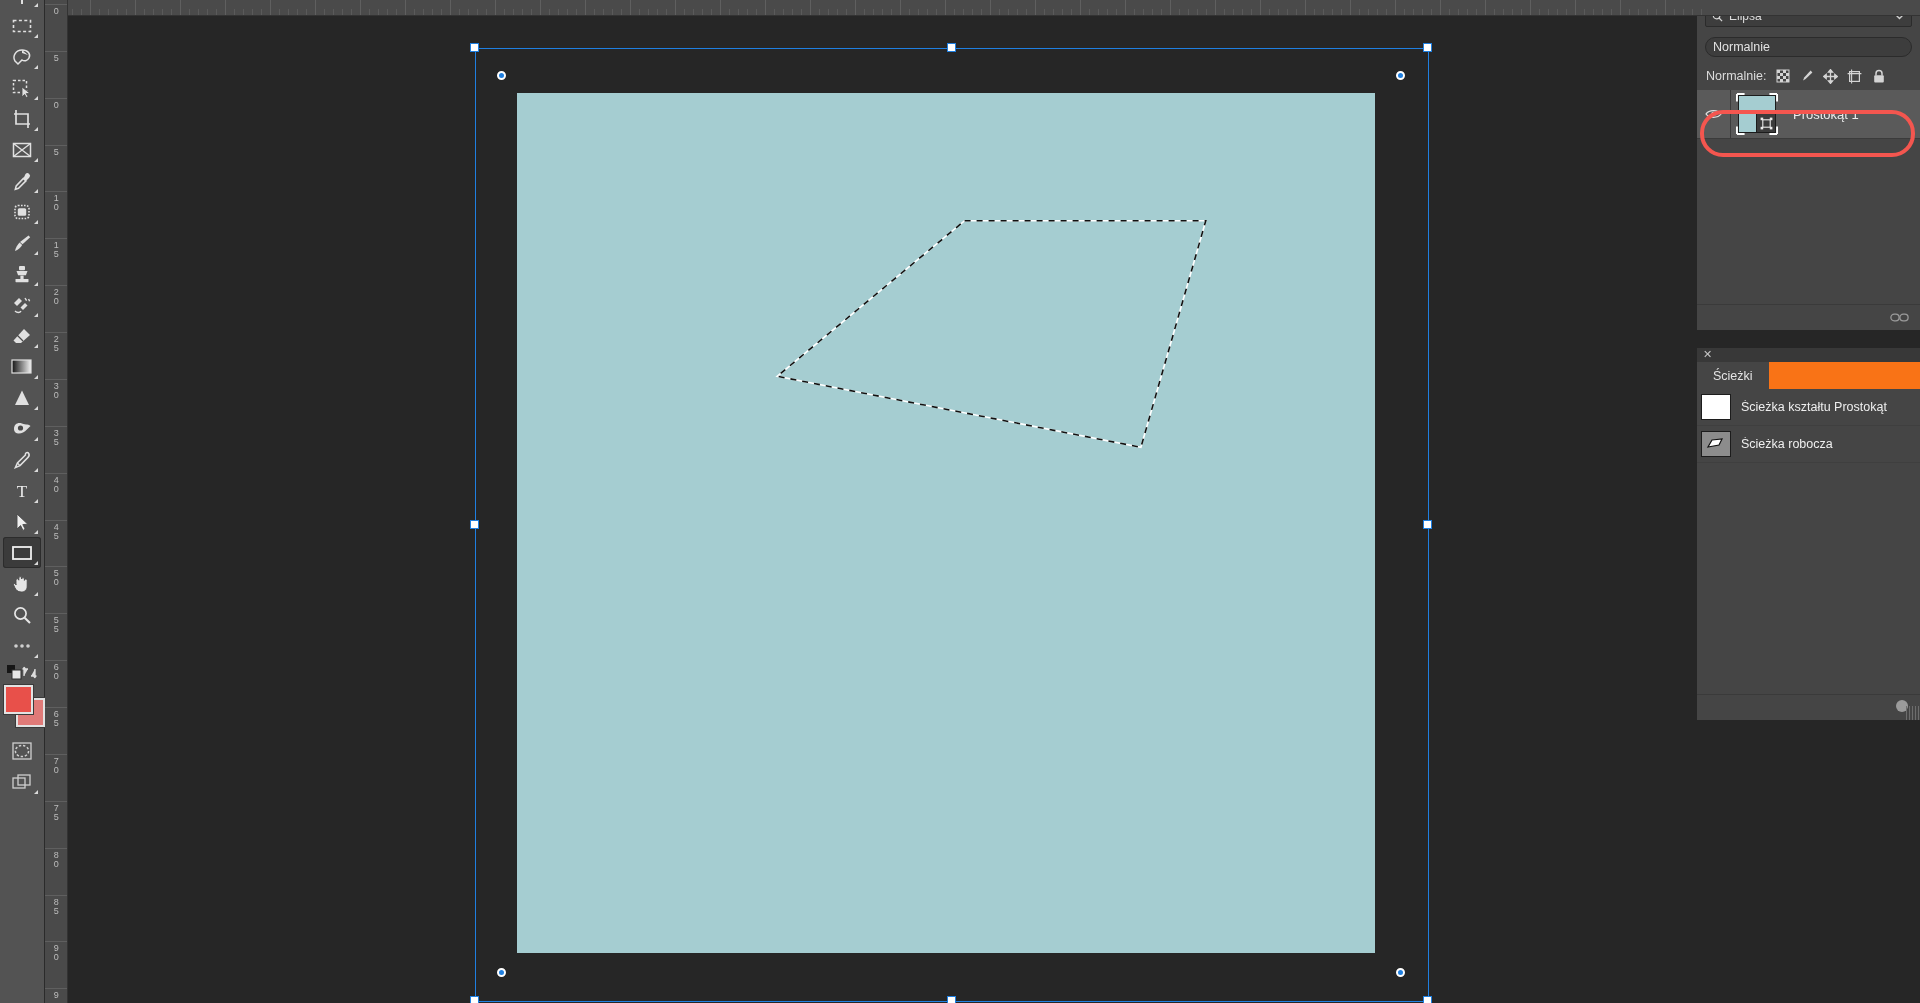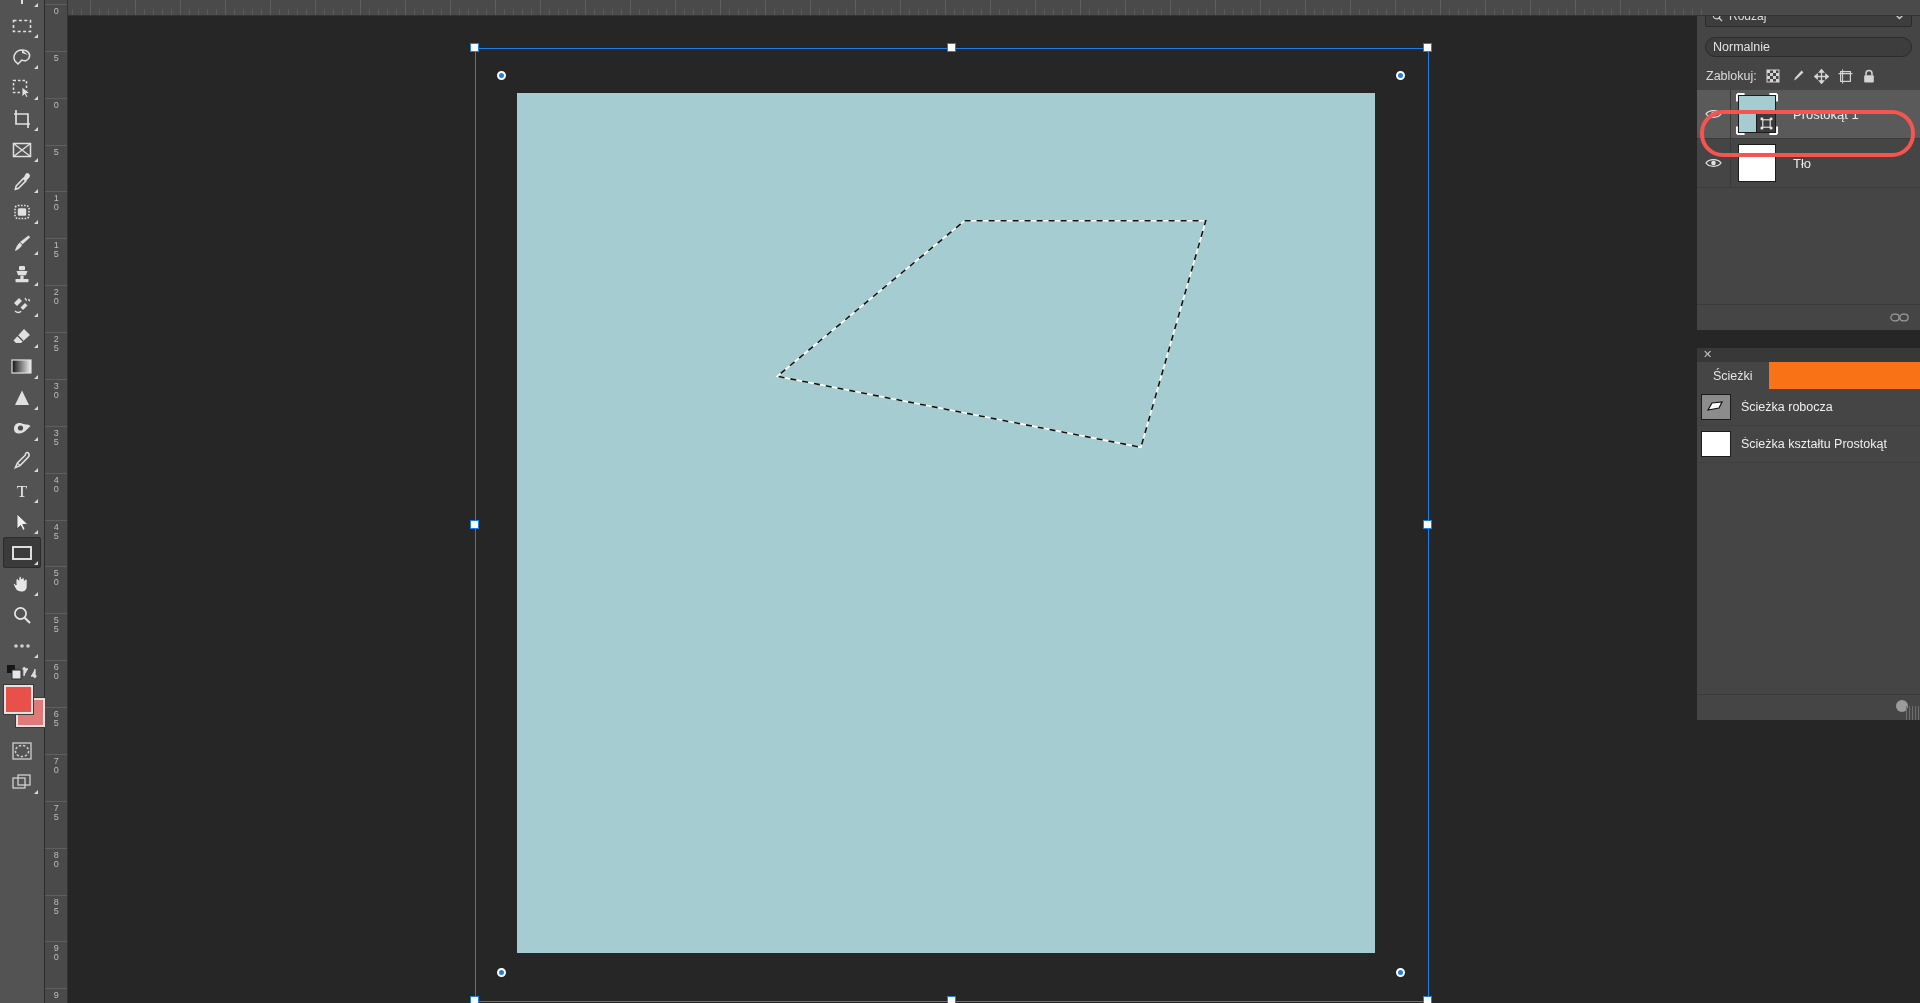--- a/index.html
+++ b/index.html
@@ -632,35 +632,35 @@
 <div id="dock">
 
   <div class="panel" id="layers-panel">
 
     <div class="filterbar">
       <div class="kindsel">
         <svg width="11" height="11" viewBox="0 0 12 12">
             <circle cx="5" cy="5" r="3.6" fill="none" stroke="#d6d6d6" stroke-width="1.3"></circle>
             <path d="M7.7 7.7 L11 11" stroke="#d6d6d6" stroke-width="1.4"></path>
           </svg>
-        <span class="lbl">Rodzaj</span>
+        <span class="lbl">Elipsa</span>
         <svg width="11" height="8" viewBox="0 0 11 8">
             <path d="M1 2 L5.5 6.4 L10 2" fill="none" stroke="#cfcfcf" stroke-width="1.4"></path>
           </svg>
       </div>
     </div>
 
     <div class="blendrow">
       <div class="blendsel">
         <span>Normalnie</span>
       </div>
     </div>
 
     <div class="lockrow">
-      <span>Zablokuj:</span>
+      <span>Normalnie:</span>
       <span class="lockicon">
         <svg width="14" height="14" viewBox="0 0 14 14">
             <rect x="1" y="1" width="12" height="12" fill="none" stroke="#d4d4d4" stroke-width="1"></rect>
             <rect x="1" y="1" width="3" height="3" fill="#d4d4d4"></rect>
             <rect x="7" y="1" width="3" height="3" fill="#d4d4d4"></rect>
             <rect x="4" y="4" width="3" height="3" fill="#d4d4d4"></rect>
             <rect x="10" y="4" width="3" height="3" fill="#d4d4d4"></rect>
             <rect x="1" y="7" width="3" height="3" fill="#d4d4d4"></rect>
             <rect x="7" y="7" width="3" height="3" fill="#d4d4d4"></rect>
             <rect x="4" y="10" width="3" height="3" fill="#d4d4d4"></rect>
@@ -711,32 +711,20 @@
                 <rect x="0.6" y="9.8" width="2.6" height="2.6" fill="#eaeaea"></rect>
                 <rect x="9.8" y="9.8" width="2.6" height="2.6" fill="#eaeaea"></rect>
               </svg>
           </span>
         </div>
       </div>
       <span class="layer-name">Prostokąt 1</span>
     </div>
 
 
-    <div class="layer-row">
-      <div class="eye-cell">
-        <svg width="17" height="12" viewBox="0 0 17 12">
-            <path d="M1 6 C4 1.6 13 1.6 16 6 C13 10.4 4 10.4 1 6 Z" fill="none" stroke="#e2e2e2" stroke-width="1.3"></path>
-            <circle cx="8.5" cy="6" r="2.3" fill="#e2e2e2"></circle>
-          </svg>
-      </div>
-      <div class="thumb-cell">
-        <div class="thumb" style="background:#ffffff;"></div>
-      </div>
-      <span class="layer-name">Tło</span>
-    </div>
 
     <div class="sel-ring"></div>
 
     <div class="panel-footer">
       <span>
         <svg width="19" height="11" viewBox="0 0 19 11">
             <rect x="0.9" y="2.2" width="8.2" height="6.6" rx="3.3" fill="none" stroke="#9b9b9b" stroke-width="1.3"></rect>
             <rect x="9.9" y="2.2" width="8.2" height="6.6" rx="3.3" fill="none" stroke="#9b9b9b" stroke-width="1.3"></rect>
           </svg>
       </span>
@@ -747,31 +735,31 @@
     <div class="paths-tabbar">
       <span class="close-x">✕</span>
     </div>
     <div class="tabrow">
       <div class="tab">
         <span>Ścieżki</span>
       </div>
     </div>
 
     <div class="path-row">
+      <div class="path-thumb"></div>
+      <span class="path-name">Ścieżka kształtu Prostokąt</span>
+    </div>
+
+    <div class="path-row">
       <div class="path-thumb gray">
         <svg width="22" height="17" viewBox="0 0 22 17">
             <path d="M7 4 L17 3 L14 9 L3 11 Z" fill="#ffffff" stroke="#111111" stroke-width="1.2"></path>
           </svg>
       </div>
       <span class="path-name">Ścieżka robocza</span>
-    </div>
-
-    <div class="path-row">
-      <div class="path-thumb"></div>
-      <span class="path-name">Ścieżka kształtu Prostokąt</span>
     </div>
 
     <div class="panel-footer">
       <span>
         <svg width="14" height="14" viewBox="0 0 14 14">
             <circle cx="7" cy="7" r="6" fill="#9b9b9b"></circle>
           </svg>
       </span>
       <span class="scroll-nub"></span>
     </div>

